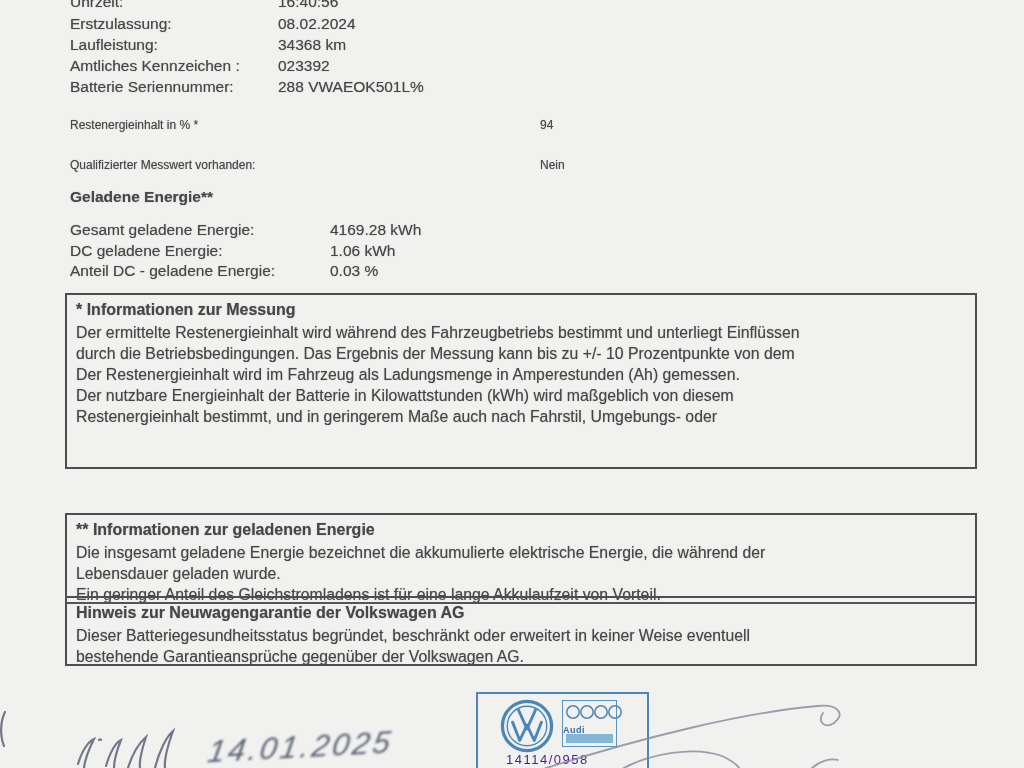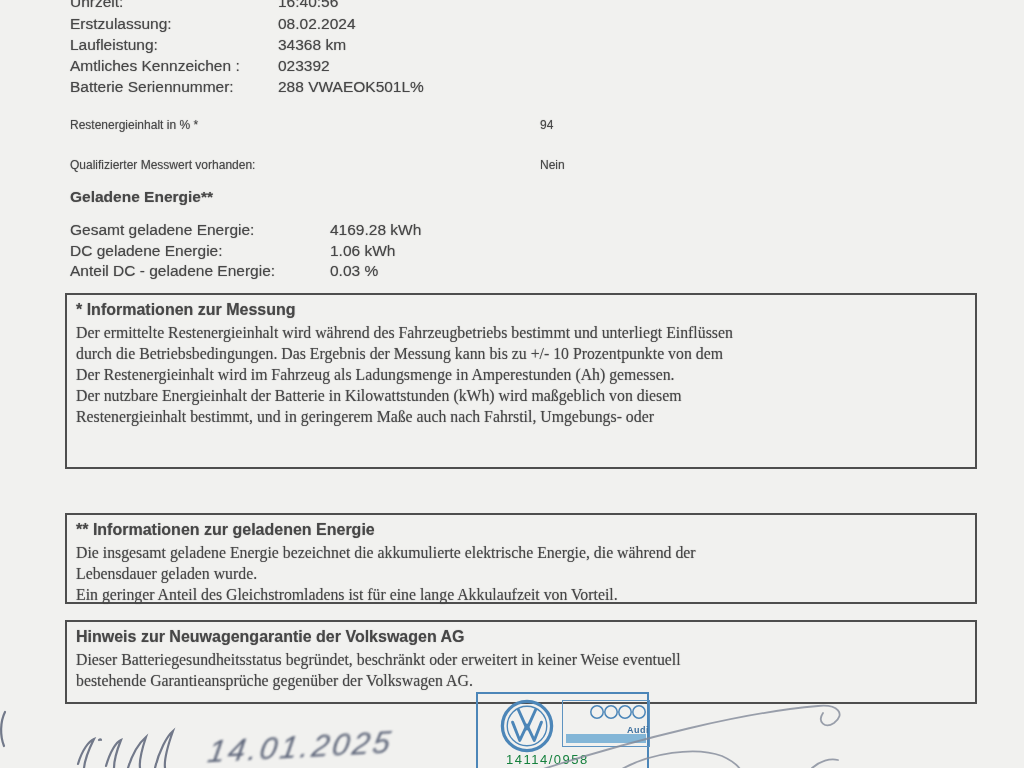--- a/index.html
+++ b/index.html
@@ -18,36 +18,36 @@
   .m-row .lab{display:inline-block;width:470px;}
   .e-row{position:absolute;left:70px;white-space:nowrap;font-size:15.5px;}
   .e-row .lab{display:inline-block;width:260px;margin-top:12px;}
   .sec-head{position:absolute;left:70px;font-weight:bold;font-size:15.5px;white-space:nowrap;}
   .ibox{
     position:absolute;left:65px;width:912px;
     border:2px solid #4e4e4e;background:rgba(255,255,255,0.04);
     box-sizing:border-box;padding:6px 9px 0 9px;
   }
   .ibox .bh{font-weight:bold;font-size:16px;margin:0 0 3px 0;white-space:nowrap;}
-  .ibox .bl{font-size:15.8px;line-height:21px;white-space:nowrap;font-family:Liberation Serif, serif;}
+  .ibox .bl{font-size:15.8px;line-height:21px;white-space:nowrap;}
   .stamp{
     position:absolute;left:476px;top:692px;width:173px;height:90px;
     border:2.5px solid #4c86b8;box-sizing:border-box;
     filter:blur(0.4px);
   }
   .vw-wrap{position:absolute;left:22px;top:5px;}
   .audi-box{
-    position:absolute;left:84px;top:6px;width:88px;height:47px;
-    border:1.5px solid #5d93c1;box-sizing:border-box;text-align:right;
+    position:absolute;left:84px;top:6px;width:55px;height:47px;
+    border:1.5px solid #5d93c1;box-sizing:border-box;text-align:left;
   }
   .audi-name{font-size:9px;font-weight:bold;color:#3c6f9e;letter-spacing:.5px;line-height:10px;}
   .audi-bar{position:absolute;left:3px;right:3px;bottom:3px;height:9px;background:#83b6d7;}
   .stamp-num{
     position:absolute;left:28px;top:58px;width:120px;
-    font-size:13px;letter-spacing:1.5px;color:#15803d;filter:blur(.7px);
+    font-size:13px;letter-spacing:1.5px;color:#4c1d95;filter:blur(.7px);
     white-space:nowrap;
   }
   .sig-layer{position:absolute;inset:0;pointer-events:none;}
   .hand-date{
     position:absolute;left:208px;top:729px;
     font-size:31px;font-style:italic;color:#5c6478;
     transform:rotate(-3deg) skewX(-12deg);
     filter:blur(.8px);letter-spacing:3px;white-space:nowrap;
   }
 </style>
@@ -106,21 +106,21 @@
       <div class="bl soft">Restenergieinhalt bestimmt, und in geringerem Maße auch nach Fahrstil, Umgebungs- oder</div>
     </div>
 
     <div class="ibox" style="top:513px;height:91px">
       <div class="bh soft">** Informationen zur geladenen Energie</div>
       <div class="bl soft">Die insgesamt geladene Energie bezeichnet die akkumulierte elektrische Energie, die während der</div>
       <div class="bl soft">Lebensdauer geladen wurde.</div>
       <div class="bl soft">Ein geringer Anteil des Gleichstromladens ist für eine lange Akkulaufzeit von Vorteil.</div>
     </div>
 
-    <div class="ibox" style="top:620px;height:84px">
+    <div class="ibox" style="top:596px;height:70px">
       <div class="bh soft">Hinweis zur Neuwagengarantie der Volkswagen AG</div>
       <div class="bl soft">Dieser Batteriegesundheitsstatus begründet, beschränkt oder erweitert in keiner Weise eventuell</div>
       <div class="bl soft">bestehende Garantieansprüche gegenüber der Volkswagen AG.</div>
     </div>
 
     <div class="stamp">
       <div class="vw-wrap">
         <svg width="54" height="54" viewBox="-28 -28 56 56">
           <circle cx="0" cy="0" r="25.5" fill="none" stroke="#4c86b8" stroke-width="3.4"></circle>
           <circle cx="0" cy="0" r="20.5" fill="none" stroke="#4c86b8" stroke-width="1.4"></circle>

